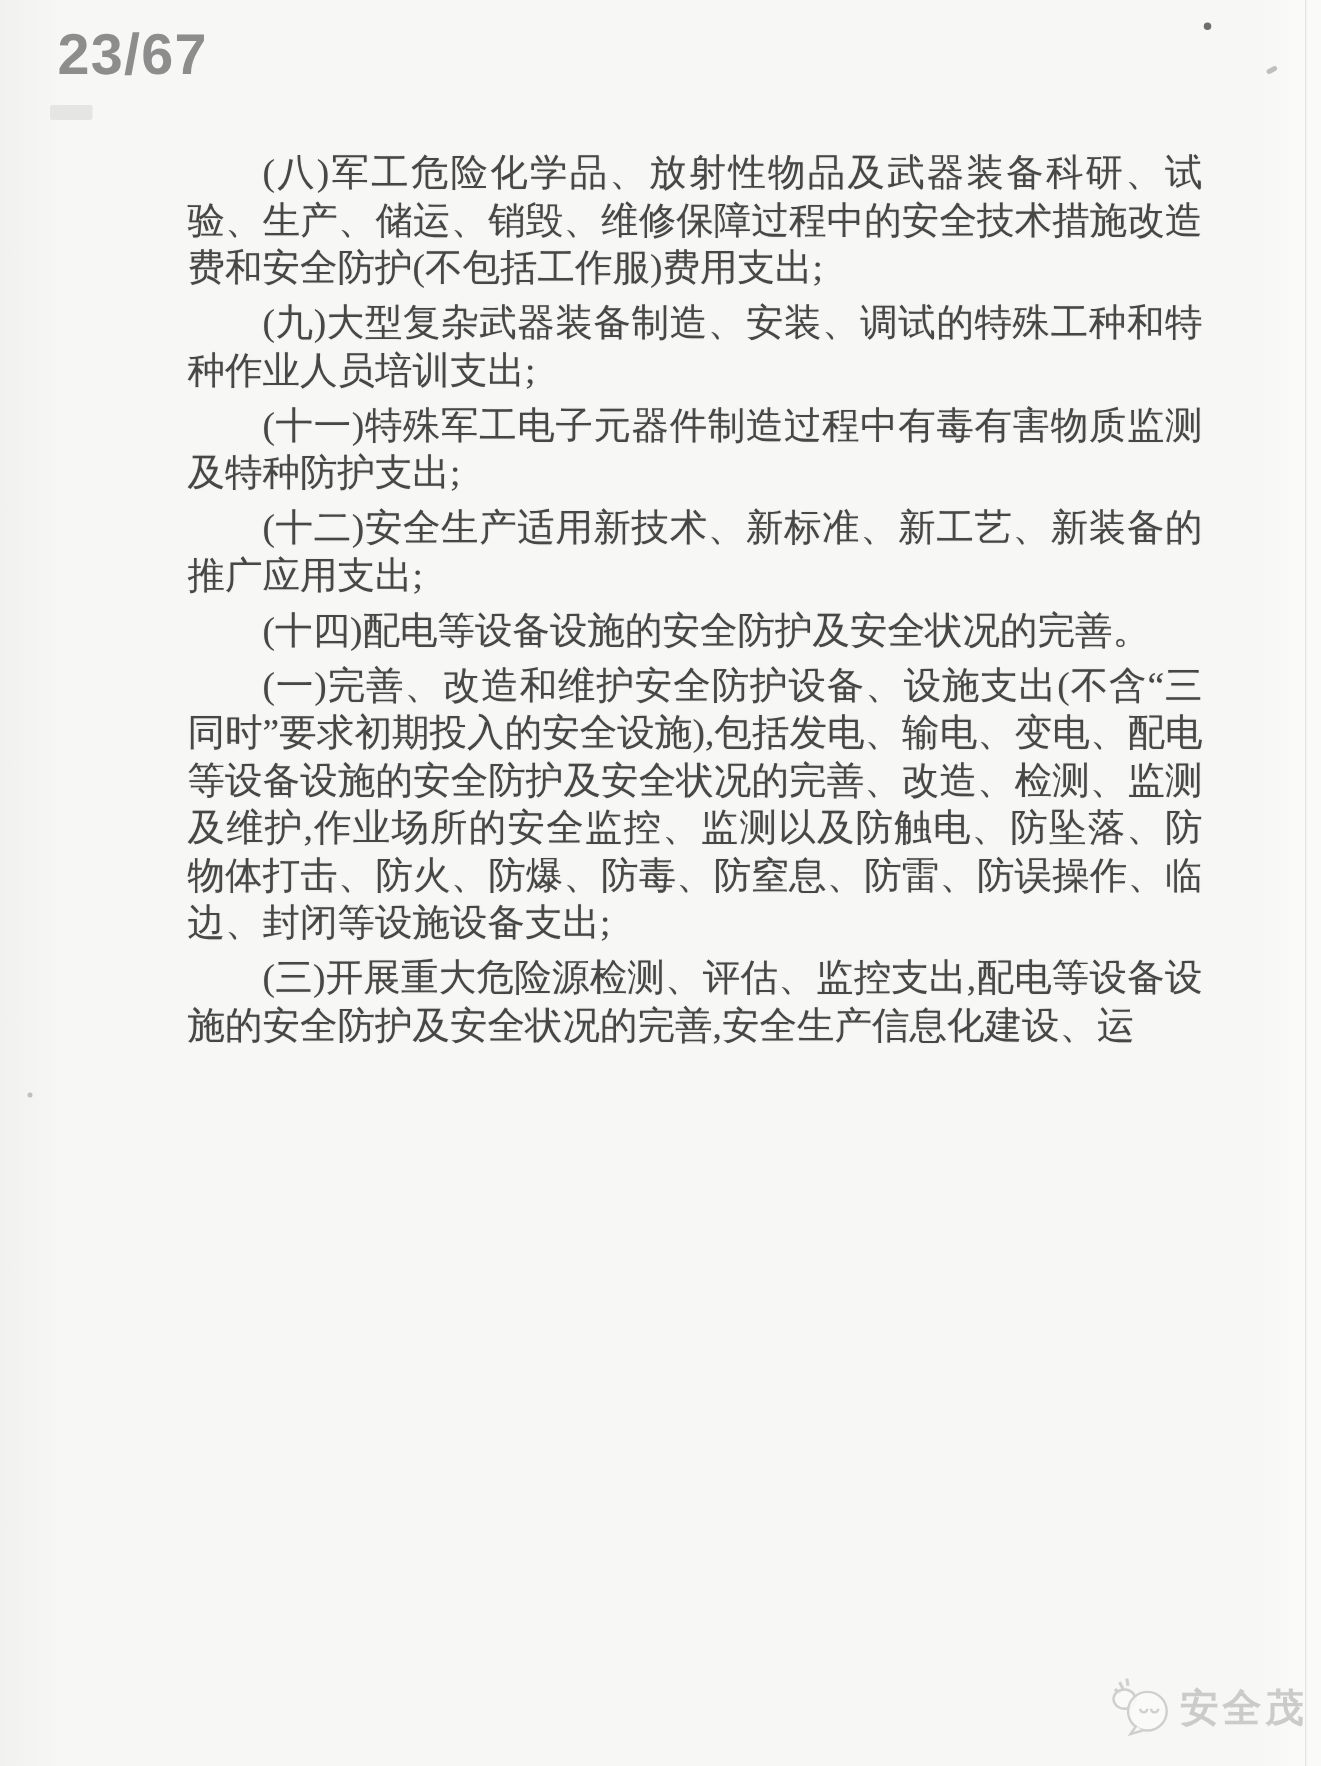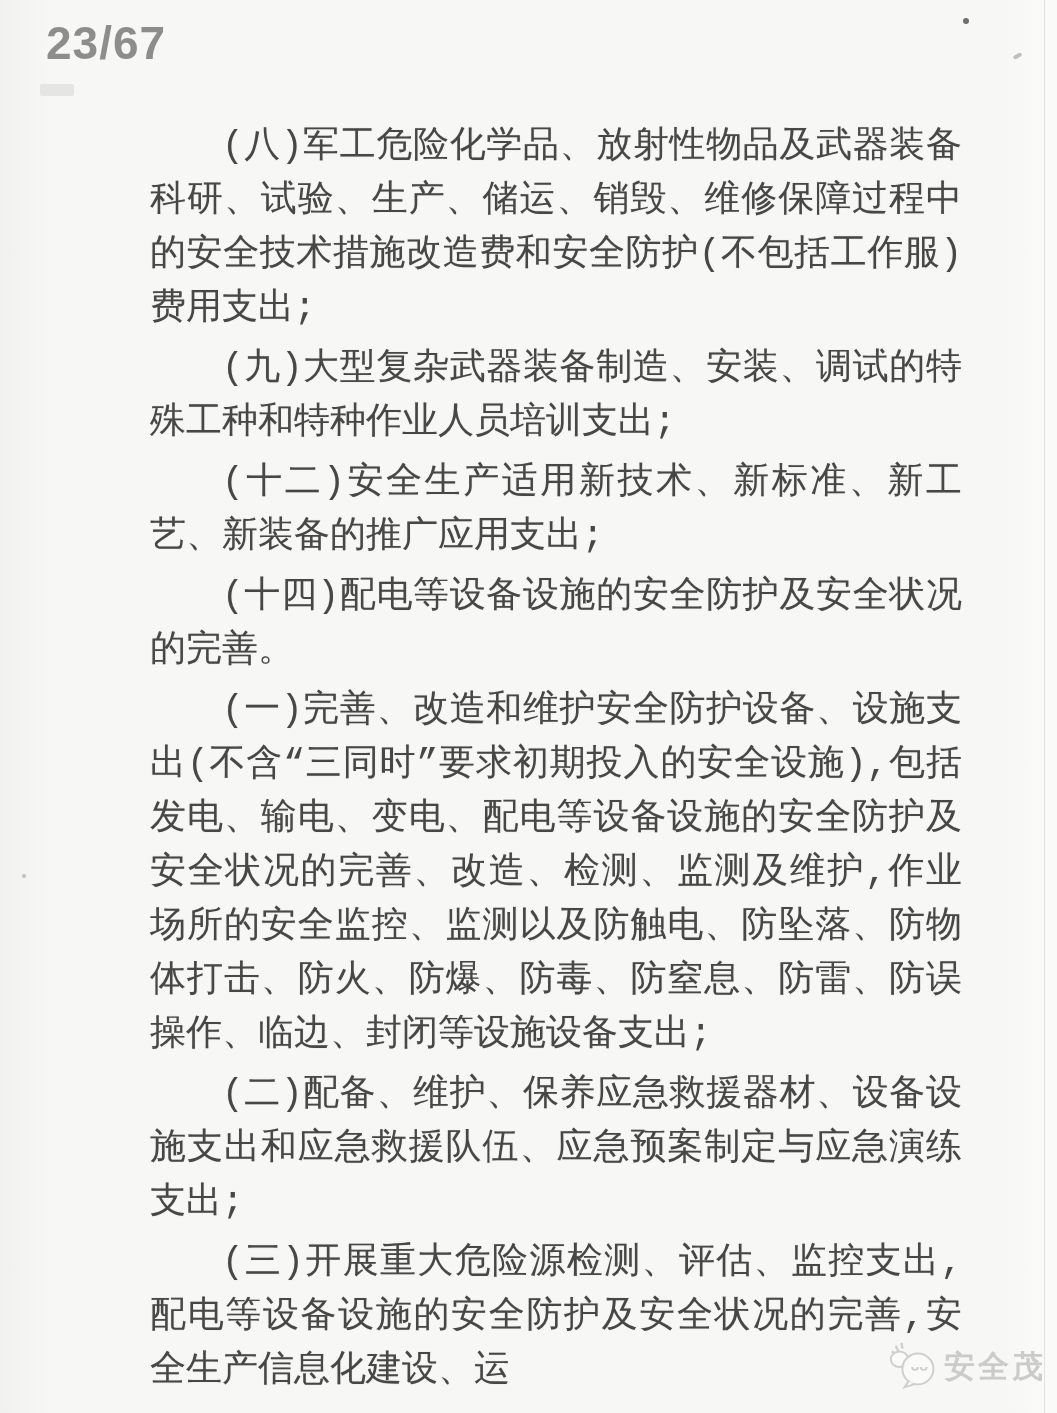--- a/index.html
+++ b/index.html
@@ -20,25 +20,24 @@
     font-size: 46px;
     font-weight: 600;
     letter-spacing: 1px;
     color: #8d8d8d;
   }
   .doc {
     position: absolute;
     left: 150px;
     top: 120px;
     width: 812px;
-    font-size: 36px;
-    line-height: 54px;
+    font-size: 30px;
+    line-height: 38px;
     text-align: justify;
     color: #474747;
-    font-family: Liberation Mono, monospace;
   }
   .para {
     margin: 0 0 6px 0;
     text-indent: 2em;
   }
   .para span { text-shadow: 0 0 1px rgba(70,70,70,0.25); }
   .para .bold {
     font-weight: 700;
     color: #3a3a3a;
     text-shadow: 0 0 1px rgba(40,40,40,0.5);
@@ -77,24 +76,24 @@
   <div class="page-number">23/67</div>
 
   <div class="smudge"></div>
   <div class="speck speck-1"></div>
   <div class="speck speck-2"></div>
   <div class="speck speck-3"></div>
 
   <div class="doc">
       <p class="para"><span>(八)军工危险化学品、放射性物品及武器装备科研、试验、生产、储运、销毁、维修保障过程中的安全技术措施改造费和安全防护(不包括工作服)费用支出;</span></p>
       <p class="para"><span>(九)大型复杂武器装备制造、安装、调试的特殊工种和特种作业人员培训支出;</span></p>
+      <p class="para"><span>(十一)特殊军工电子元器件制造过程中有毒有害物质监测及特种防护支出;</span></p>
       <p class="para"><span>(十二)安全生产适用新技术、新标准、新工艺、新装备的推广应用支出;</span></p>
       <p class="para"><span>(十四)配电等设备设施的安全防护及安全状况的完善。</span></p>
       <p class="para"><span>(一)完善、改造和维护安全防护设备、设施支出(不含“三同时”要求初期投入的安全设施),包括发电、输电、变电、配电等设备设施的安全防护及安全状况的完善、改造、检测、监测及维护,作业场所的安全监控、监测以及防触电、防坠落、防物体打击、防火、防爆、防毒、防窒息、防雷、防误操作、临边、封闭等设施设备支出;</span></p>
-      <p class="para"><span>(二)配备、维护、保养应急救援器材、设备设施支出和应急救援队伍、应急预案制定与应急演练支出;</span></p>
       <p class="para"><span>(三)开展重大危险源检测、评估、监控支出,配电等设备设施的安全防护及安全状况的完善,安全生产信息化建设、运</span></p>
     </div>
 
   <div class="edge-strip"></div>
   <div class="edge-line"></div>
 
   <div class="watermark">
     <span class="wm-icon">
       <svg viewBox="0 0 60 60" width="58" height="58">
         <g fill="none" stroke="#cfcfcd" stroke-width="2">

